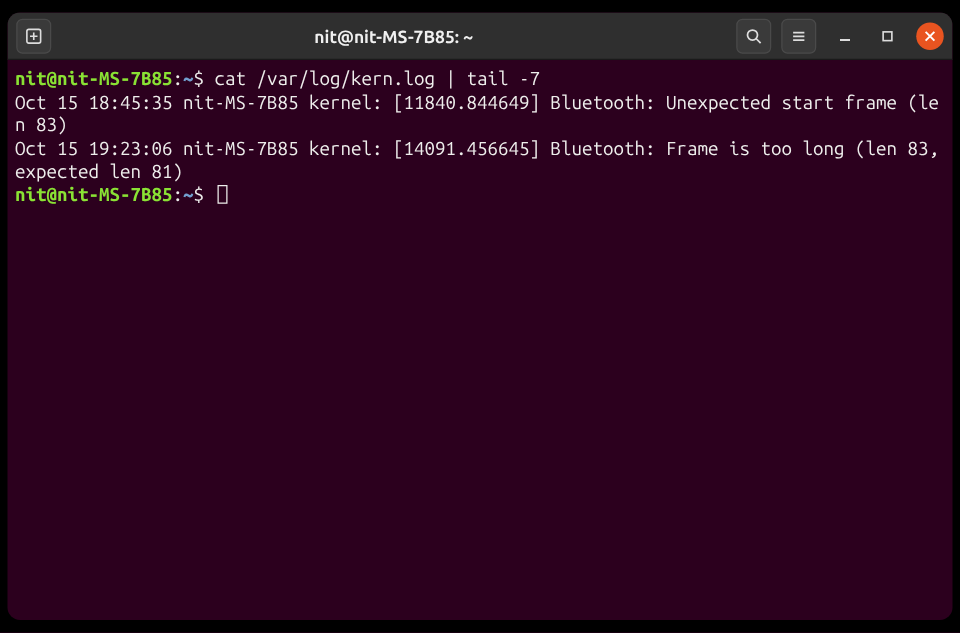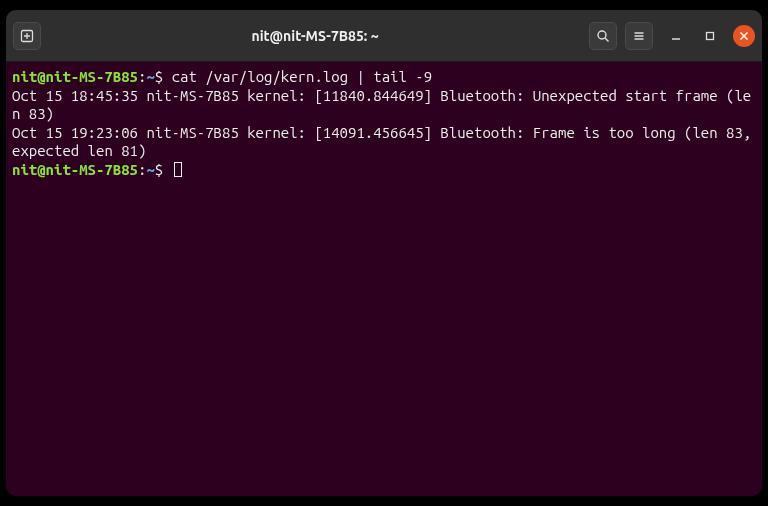--- a/index.html
+++ b/index.html
@@ -15,21 +15,21 @@
       top: 10px;
       left: 6px;
       width: 756px;
       height: 486px;
       background: #2c001e;
       border-radius: 10px;
       overflow: hidden;
       box-shadow: 0 0 0 1px rgba(0,0,0,.4);
     }
     .titlebar {
-      height: 52px;
+      height: 38px;
       background: #2f2f2f;
       display: flex;
       align-items: center;
       padding: 0 7px;
       gap: 8px;
       border-bottom: 1px solid #1a1a1a;
     }
     .tb-btn {
       width: 28px;
       height: 28px;
@@ -130,17 +130,17 @@
         </svg>
     </div>
     <div class="tb-close">
       <svg width="10" height="10" viewBox="0 0 10 10">
           <line x1="1.5" y1="1.5" x2="8.5" y2="8.5" stroke="#fff" stroke-width="1.5"></line>
           <line x1="8.5" y1="1.5" x2="1.5" y2="8.5" stroke="#fff" stroke-width="1.5"></line>
         </svg>
     </div>
   </div>
 
-  <div class="terminal"><span class="user">nit@nit-MS-7B85</span><span class="white">:</span><span class="path">~</span><span class="white">$ </span><span class="white">cat /var/log/kern.log | tail -9</span>
+  <div class="terminal"><span class="user">nit@nit-MS-7B85</span><span class="white">:</span><span class="path">~</span><span class="white">$ </span><span class="white">cat /var/log/kern.log | tail -7</span>
 <span class="white">Oct 15 18:45:35 nit-MS-7B85 kernel: [11840.844649] Bluetooth: Unexpected start frame (len 83)</span>
 <span class="white">Oct 15 19:23:06 nit-MS-7B85 kernel: [14091.456645] Bluetooth: Frame is too long (len 83, expected len 81)</span>
 <span class="user">nit@nit-MS-7B85</span><span class="white">:</span><span class="path">~</span><span class="white">$ </span><span class="cursor"></span></div>
 </div>
 
 </body></html>

